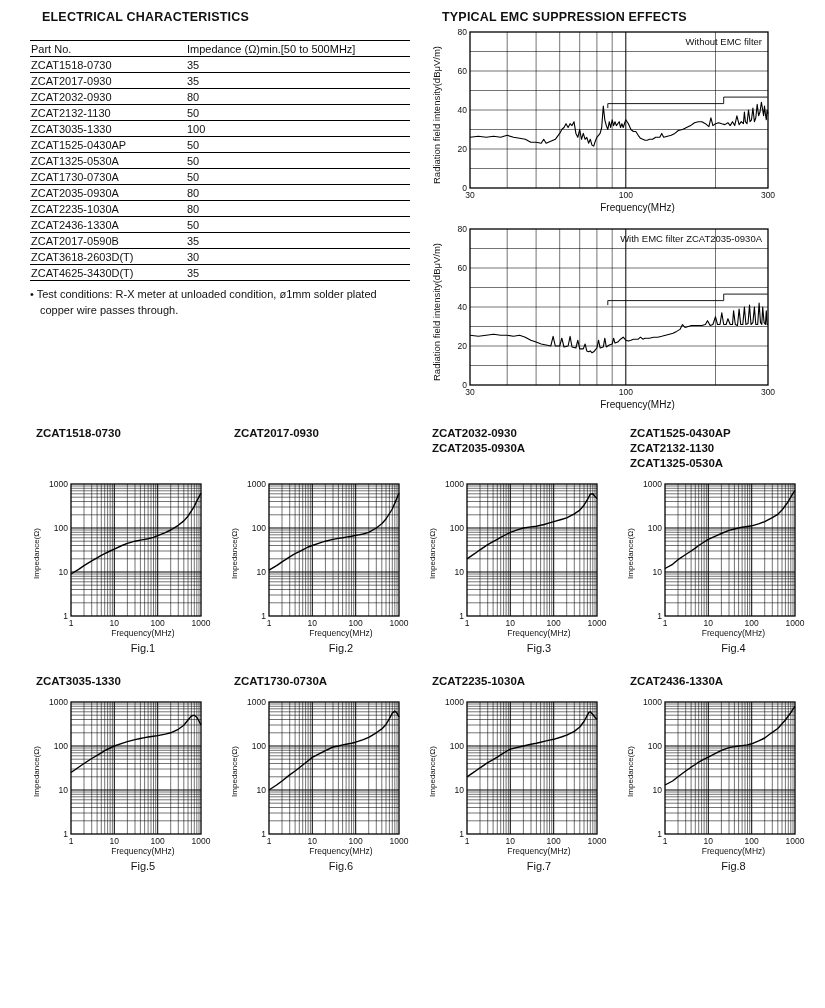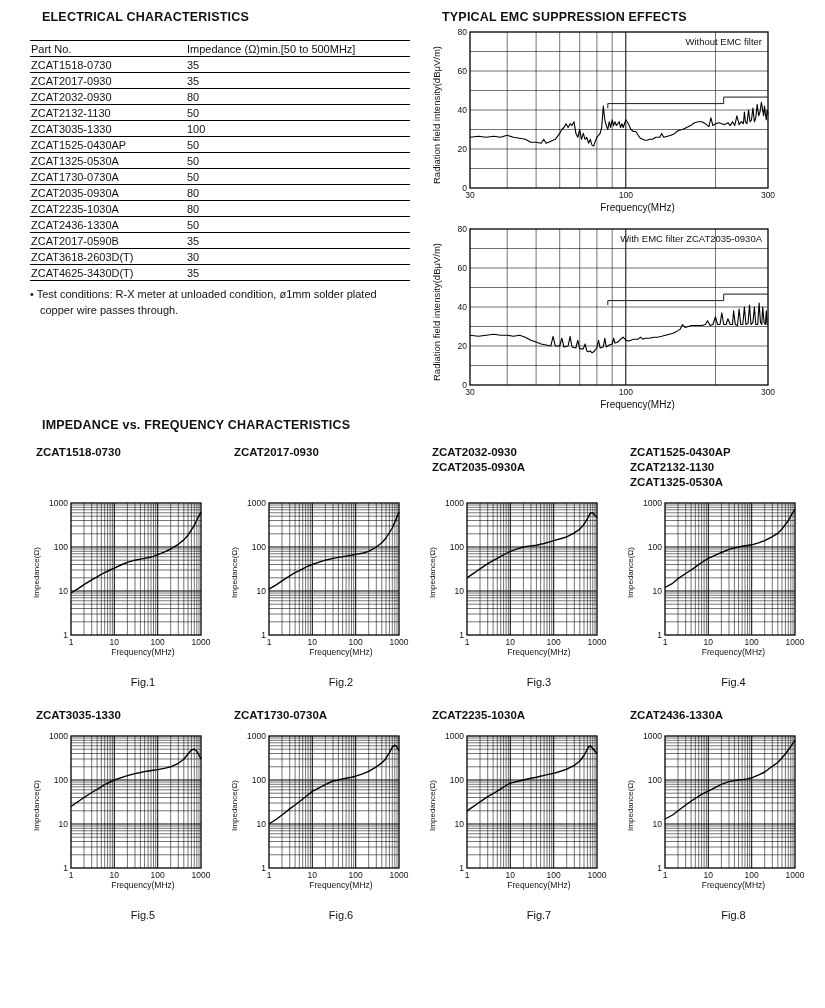--- a/index.html
+++ b/index.html
@@ -30,21 +30,21 @@
   .emc-chart-block .xlab{padding-left:30px;}
   .gap8{height:8px;}
   
   .bottom{margin-top:8px;}
   .fig-grid{display:grid;grid-template-columns:198px 198px 198px 191px;}
   .fig-cell{position:relative;}
   .fig-title{font-size:11.5px;font-weight:bold;line-height:1.3;white-space:pre-line;
         margin:8px 0 0 6px;}
   .fig-title.row1{min-height:50px;}
   .fig-title.row2{min-height:20px;}
-  .figno{text-align:center;font-size:11px;margin-top:19px;padding-left:28px;}
+  .figno{text-align:center;font-size:11px;margin-top:4px;padding-left:28px;}
   .fig-cell .xlab{padding-left:28px;}
   svg{display:block;}
 </style>
 </head>
 <body>
 
 <div class="page">
 
   <div class="top">
 
@@ -193,21 +193,20 @@
               <text x="23" y="9.0" font-size="8.5" text-anchor="end" fill="#111">80</text>
               <text x="318" y="19" font-size="9.5" text-anchor="end" fill="#111">With EMC filter ZCAT2035-0930A</text>
             </svg>
         </div>
         <div class="xlab">Frequency(MHz)</div>
       </div>
     </div>
   </div>
 
   <div class="bottom">
-    <div class="sec-title">IMPEDANCE vs. FREQUENCY CHARACTERISTICS</div>
 
     <div class="fig-grid">
       <div class="fig-cell">
         <div class="fig-title row1">ZCAT1518-0730</div>
         <div class="cw">
           <div class="vlab small">Impedance(Ω)</div>
           <svg width="168" height="154">
               <line x1="41.0" y1="8" x2="41.0" y2="140" stroke="#000" stroke-width="0.55"></line>
               <line x1="48.7" y1="8" x2="48.7" y2="140" stroke="#000" stroke-width="0.55"></line>
               <line x1="54.1" y1="8" x2="54.1" y2="140" stroke="#000" stroke-width="0.55"></line>

